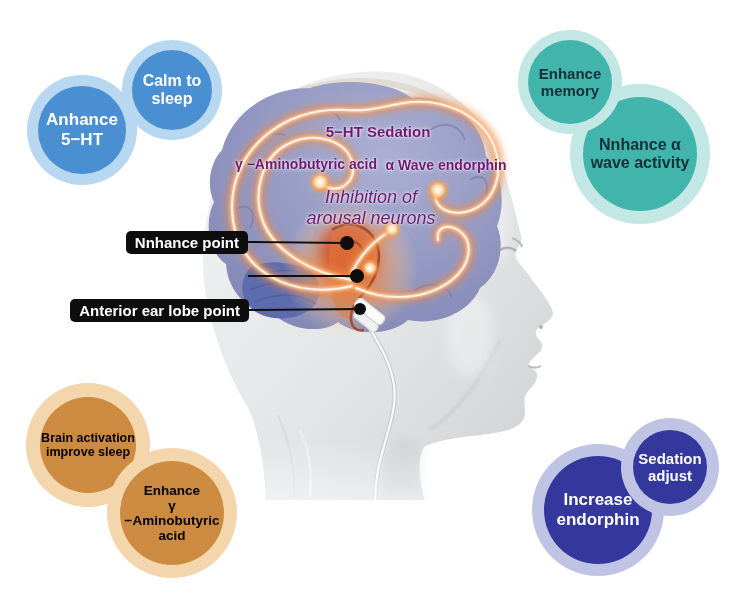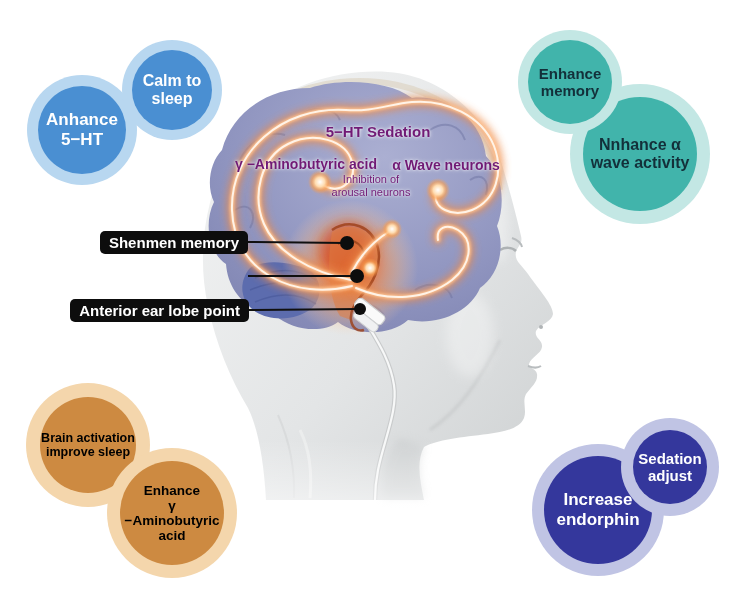--- a/index.html
+++ b/index.html
@@ -192,25 +192,25 @@
       <line class="connector" x1="248" y1="276" x2="357" y2="276"></line>
       <line class="connector" x1="249" y1="310" x2="360" y2="309"></line>
       <circle cx="347" cy="243" r="7" fill="#0d0d0d"></circle>
       <circle cx="357" cy="276" r="7" fill="#0d0d0d"></circle>
       <circle cx="360" cy="309" r="6" fill="#0d0d0d"></circle>
     </g>
   </svg>
 
   <div class="brain-label" style="left:378px;top:132px;font-size:15px;">5−HT Sedation</div>
   <div class="brain-label" style="left:306px;top:164px;font-size:14px;">γ −Aminobutyric acid</div>
-  <div class="brain-label" style="left:446px;top:165px;font-size:14px;">α Wave neurons</div>
-  <div class="brain-label" style="left:371px;top:186px;font-size:11px;font-weight:normal;">Inhibition of
+  <div class="brain-label" style="left:446px;top:165px;font-size:14px;">α Wave endorphin</div>
+  <div class="brain-label" style="left:371px;top:208px;font-size:18px;font-weight:normal;font-style:italic;">Inhibition of
 arousal neurons</div>
 
-  <div class="point-box" style="right:502px;top:231px;">Shenmen memory</div>
+  <div class="point-box" style="right:502px;top:231px;">Nnhance point</div>
   <div class="point-box" style="right:501px;top:299px;">Anterior ear lobe point</div>
 
   <div class="halo blue" style="left:27px;top:75px;width:110px;height:110px;"></div>
   <div class="bubble blue" style="left:38px;top:86px;width:88px;height:88px;font-size:17px;">Anhance
 5−HT</div>
   <div class="halo blue" style="left:122px;top:40px;width:100px;height:100px;"></div>
   <div class="bubble blue" style="left:132px;top:50px;width:80px;height:80px;font-size:16px;text-align:center;">Calm to
 sleep</div>
 
   <div class="halo teal" style="left:570px;top:84px;width:140px;height:140px;"></div>

